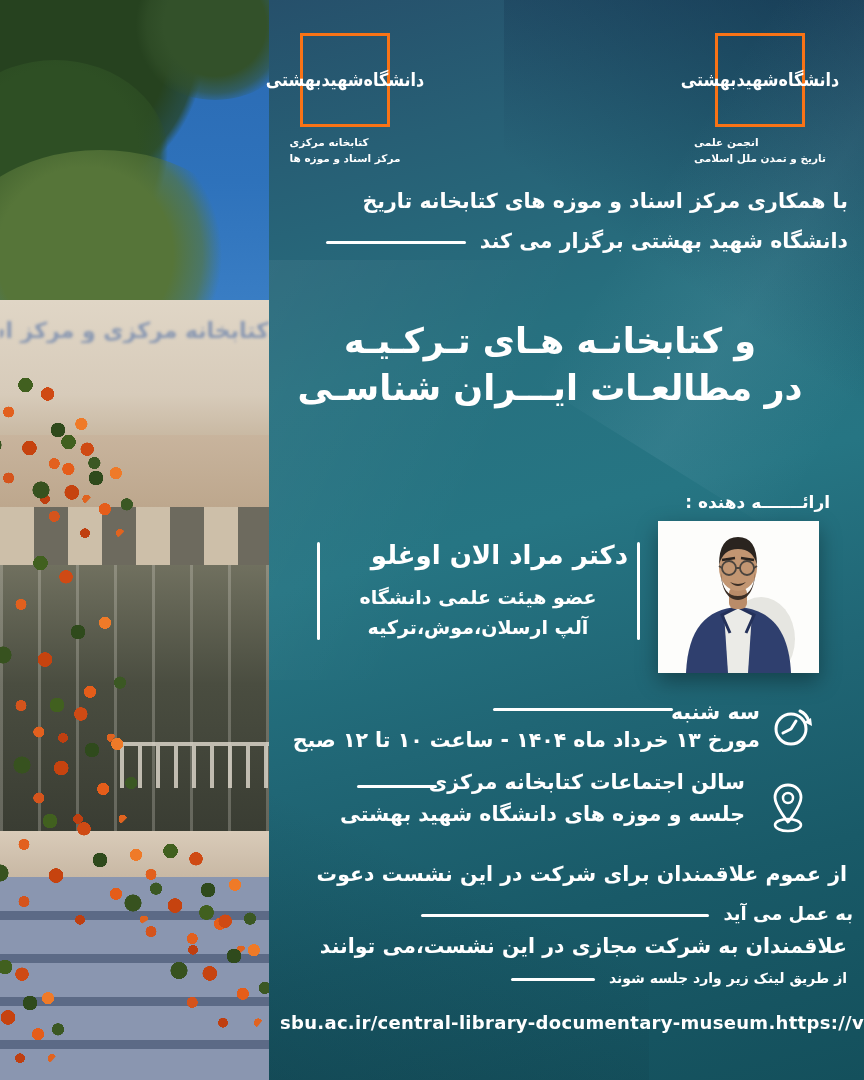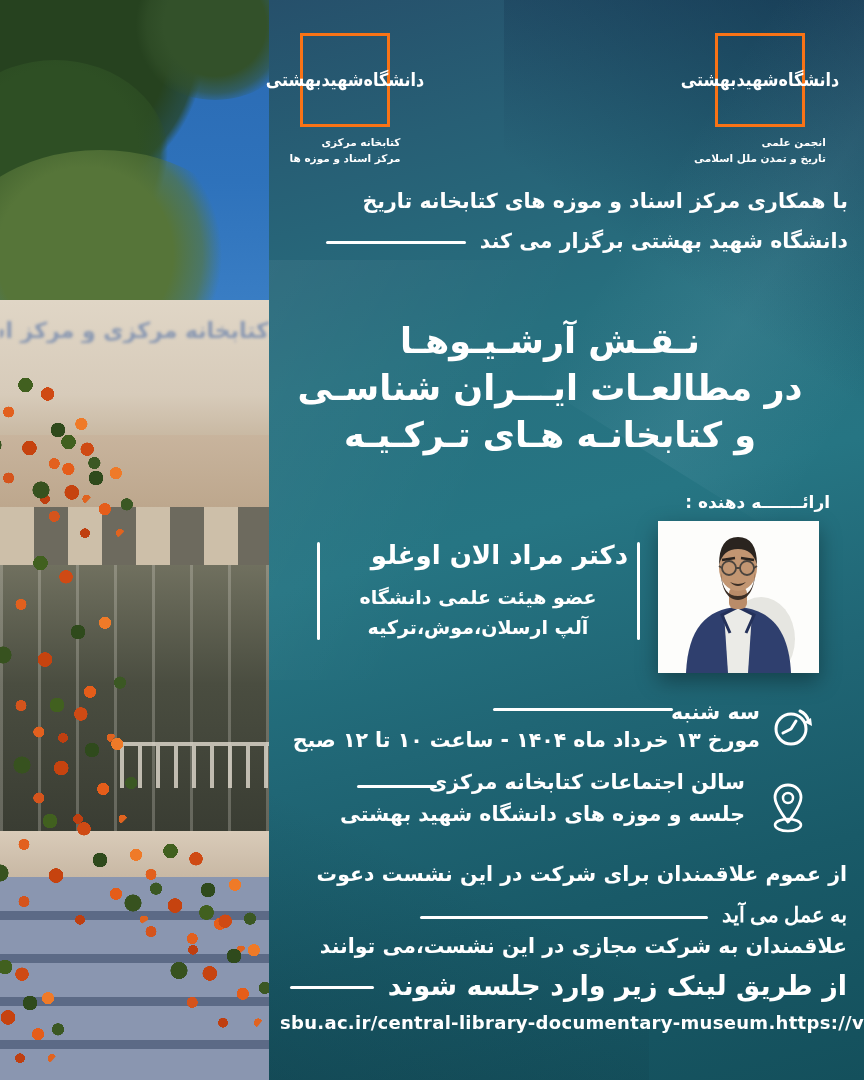--- a/index.html
+++ b/index.html
@@ -83,21 +83,21 @@
                vertical-align:middle;margin-right:14px;}
   .vbar{position:absolute;width:3px;background:#fff;border-radius:2px;}
 
   
   .logo{position:absolute;width:150px;display:flex;flex-direction:column;align-items:center;color:#fff;}
   .logo-left{left:270px;top:33px;}
   .logo-right{left:685px;top:33px;}
   .emblem{width:84px;height:88px;border:3px solid #f97316;display:flex;flex-direction:row;
           justify-content:center;align-items:center;direction:rtl;}
   .emblem-word{font-weight:bold;font-size:16px;line-height:1.12;transform:scaleY(1.12);letter-spacing:1px;}
-  .logo-caption{margin-top:7px;text-align:right;direction:rtl;font-weight:bold;
+  .logo-caption{margin-top:7px;text-align:left;direction:rtl;font-weight:bold;
                 font-size:10.5px;line-height:1.55;}
 
   
   .intro{right:16px;top:181px;text-align:right;font-size:20.5px;line-height:40px;}
   .title-block{left:280px;top:318px;width:540px;text-align:center;
                font-size:35px;line-height:47px;letter-spacing:.5px;}
   .presenter{right:34px;top:492px;font-size:17px;}
   .spk-name{right:236px;top:540px;font-size:26px;text-align:right;}
   .spk-aff{left:330px;top:582px;width:296px;text-align:center;font-size:19px;line-height:30px;}
   .vbar-r{left:637px;top:542px;height:98px;}
@@ -106,23 +106,23 @@
                box-shadow:0 8px 20px rgba(0,0,0,.35);}
   .day{right:104px;top:700px;font-size:20.5px;}
   .dash-day{left:493px;top:708px;width:180px;}
   .datetime{right:104px;top:728px;font-size:20.5px;}
   .icon-clock{position:absolute;left:768px;top:703px;}
   .venue1{right:119px;top:770px;font-size:20.5px;}
   .dash-venue{left:357px;top:785px;width:80px;}
   .venue2{right:119px;top:802px;font-size:20.5px;}
   .icon-pin{position:absolute;left:766px;top:781px;}
   .inv1{right:17px;top:862px;font-size:20.5px;}
-  .inv2{right:17px;top:903px;font-size:21px;font-family:Liberation Serif, serif;}
+  .inv2{right:11px;top:903px;font-size:18px;}
   .inv3{right:17px;top:934px;font-size:20.5px;}
-  .inv4{right:17px;top:970px;font-size:27px;}
+  .inv4{right:17px;top:970px;font-size:14px;}
   .url{left:280px;top:1012px;width:575px;text-align:center;direction:ltr;
        font-size:18px;letter-spacing:.3px;}
 </style>
 </head>
 <body>
 
 <div class="poster">
 
   <div class="photo">
     <div class="sky"></div>
@@ -181,23 +181,22 @@
       <div>تاریخ و تمدن ملل اسلامی</div>
     </div>
   </div>
 
   <div class="txt intro">
     <div>با همکاری مرکز اسناد و موزه های کتابخانه تاریخ</div>
     <div><span>دانشگاه شهید بهشتی برگزار می کند</span><span class="dash-inline" style="width:140px"></span></div>
   </div>
 
   <div class="txt title-block">
-    <div>نـقـش آرشـیـوهـا</div>
+    <div>و کتابخانـه هـای تـرکـیـه</div>
     <div>در مطالعـات ایـــران شناسـی</div>
-    <div>و کتابخانـه هـای تـرکـیـه</div>
   </div>
 
   <div class="txt presenter">ارائـــــــه دهنده :</div>
 
   <div class="photo-frame">
     <svg width="161" height="152" viewBox="0 0 161 152">
       <rect x="0" y="0" width="161" height="152" fill="#fdfdfb"></rect>
       <ellipse cx="103" cy="118" rx="34" ry="42" fill="#e6e6e1"></ellipse>
       <path d="M28,152 C30,108 48,88 80,86 C112,88 131,108 133,152 Z" fill="#2f3f6e"></path>
       <path d="M66,92 L80,86 L94,92 L90,152 L70,152 Z" fill="#ebebe7"></path>

